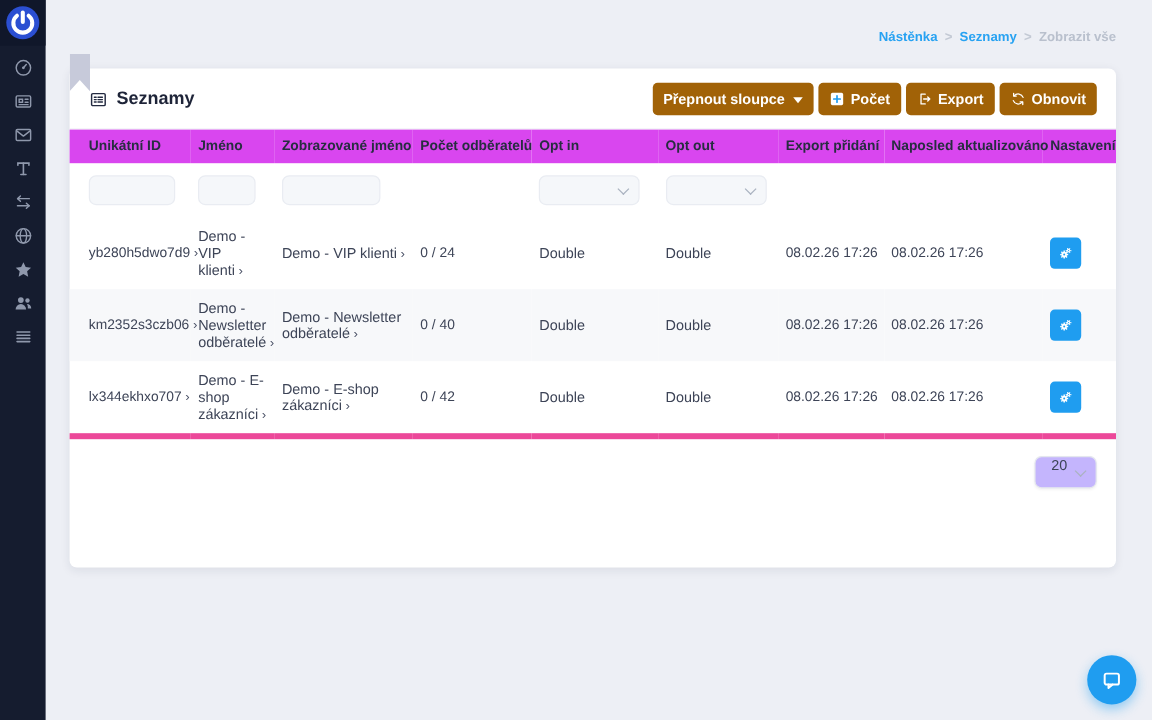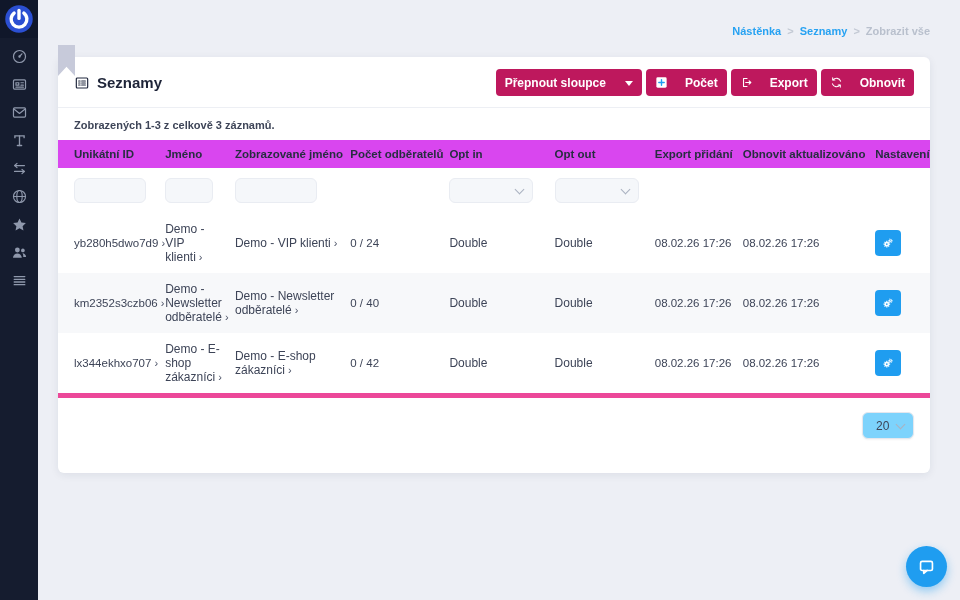--- a/index.html
+++ b/index.html
@@ -22,22 +22,22 @@
   .crumb-sep { color:#c3c9d4; font-weight:bold; }
   
   .card { position:absolute; left:20px; right:30px; top:57px; height:416px;
     background:#ffffff; border-radius:6px; box-shadow:0 2px 8px rgba(25,35,60,.08); }
   .ribbon { position:absolute; left:0; top:-12px; width:17px; height:31px; background:#c7cada;
     clip-path:polygon(0 0,100% 0,100% 100%,50% 70%,0 100%); }
   .card-header { display:flex; justify-content:space-between; align-items:center; padding:12px 16px 11px; }
   .page-title { font-size:15px; font-weight:bold; color:#1e2438; display:flex; gap:7px; align-items:center; }
   .title-ic { width:16px; height:16px; color:#232a40; }
   .btns { display:flex; gap:4px; }
-  .btn { background:#be185d; color:#fff; font-weight:bold; font-size:12px; border:none; border-radius:4px;
-    padding:0 9px; height:27px; display:flex; align-items:center; gap:17px; font-family:inherit; cursor:pointer; white-space:nowrap; }
+  .btn { background:#a16207; color:#fff; font-weight:bold; font-size:12px; border:none; border-radius:4px;
+    padding:0 9px; height:27px; display:flex; align-items:center; gap:5px; font-family:inherit; cursor:pointer; white-space:nowrap; }
   .btn-ic { width:13px; height:13px; display:block; }
   .caret-down { width:0; height:0; border:4px solid transparent; border-top:5px solid #fff; margin-top:5px; margin-left:2px; }
   .divider { height:1px; background:#edeff4; }
   .summary { font-size:11px; font-weight:bold; color:#3e4558; padding:11px 16px 9px; }
   
   table { width:100%; border-collapse:collapse; table-layout:fixed; }
   thead tr { background:#d946ef; }
   th { font-size:11.5px; font-weight:bold; color:#272d40; text-align:left; padding:8px 6px; white-space:nowrap; }
   th:first-child { padding-left:16px; }
   td { font-size:12px; color:#3d4457; text-align:left; padding:9px 6px; vertical-align:middle; }
@@ -52,22 +52,22 @@
     position:relative; cursor:pointer; }
   .f-select::after { content:""; position:absolute; right:9px; top:7px; width:6px; height:6px;
     border-right:1.5px solid #aab2c0; border-bottom:1.5px solid #aab2c0; transform:rotate(45deg); }
   .cell-link { cursor:pointer; }
   .chev { margin-left:3px; font-size:11px; color:#4a5166; }
   .nowrap { white-space:nowrap; font-size:11.5px; }
   .settings-btn { width:26px; height:26px; background:#1f9df0; border:none; border-radius:4px;
     display:flex; align-items:center; justify-content:center; cursor:pointer; }
   
   .pager { display:flex; justify-content:flex-end; padding:14px 16px; }
-  .page-size { width:52px; height:27px; border:1px solid #e4e7ee; border-radius:6px; background:#7dd3fc;
-    display:flex; align-items:center; padding-left:13px; font-size:12px; color:#3d4457; position:relative;
+  .page-size { width:52px; height:27px; border:1px solid #e4e7ee; border-radius:6px; background:#c4b5fd;
+    display:flex; padding-left:13px; font-size:12px; color:#3d4457; position:relative;
     cursor:pointer; box-shadow:0 1px 2px rgba(0,0,0,.05); }
   .page-size::after { content:""; position:absolute; right:9px; top:8px; width:6px; height:6px;
     border-right:1.5px solid #aab2c0; border-bottom:1.5px solid #aab2c0; transform:rotate(45deg); }
   
   .chat-fab { position:absolute; right:13px; bottom:13px; width:41px; height:41px; border-radius:50%;
     background:#1f9df0; display:flex; align-items:center; justify-content:center; cursor:pointer;
     box-shadow:0 4px 10px rgba(31,157,240,.45); }
 </style>
 </head>
 <body>
@@ -172,21 +172,20 @@
               <path d="M4.5 14.5a8 8 0 0 0 13.7 2.3"></path>
               <path d="M19 20.5v-4h-4"></path>
             </svg>
           <span>Obnovit</span>
         </button>
       </div>
     </div>
 
     <div class="divider"></div>
 
-    <div class="summary">Zobrazených 1-3 z celkově 3 záznamů.</div>
 
     <table>
       <colgroup>
         <col style="width:100px">
           <col style="width:69px">
           <col style="width:114px">
           <col style="width:98px">
         <col style="width:104px">
           <col style="width:99px">
           <col style="width:87px">
@@ -195,21 +194,21 @@
       </colgroup>
       <thead>
         <tr>
           <th>Unikátní ID</th>
           <th>Jméno</th>
           <th>Zobrazované jméno</th>
           <th>Počet odběratelů</th>
           <th>Opt in</th>
           <th>Opt out</th>
           <th>Export přidání</th>
-          <th>Obnovit aktualizováno</th>
+          <th>Naposled aktualizováno</th>
           <th>Nastavení</th>
         </tr>
       </thead>
       <tbody>
         <tr class="filter-row">
           <td>
               <input class="f-input w-uid" style="">
             </td>
           <td>
               <input class="f-input w-name" style="">

